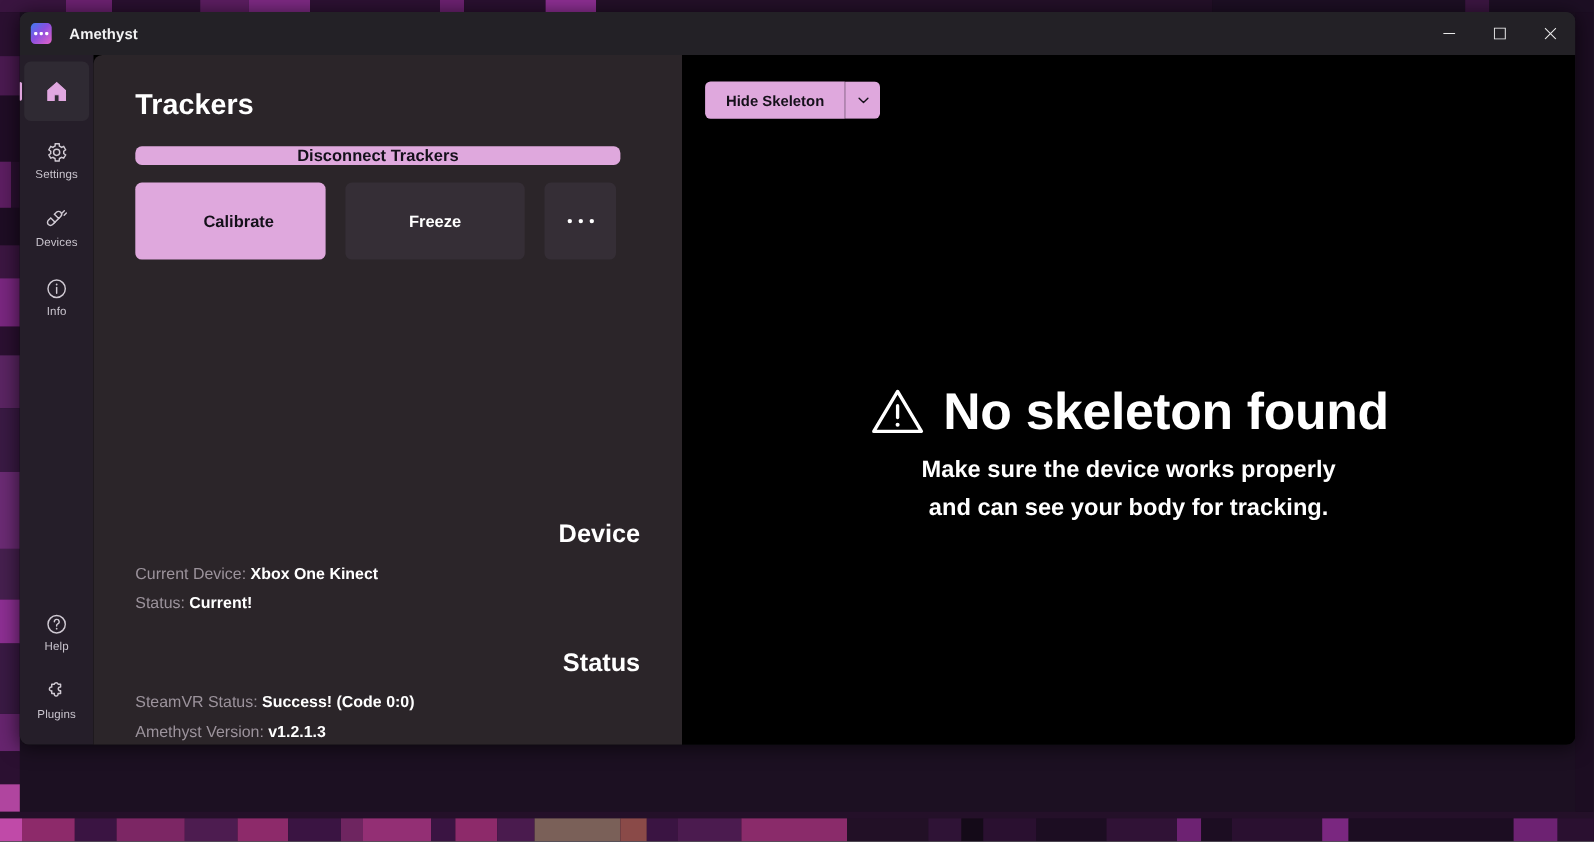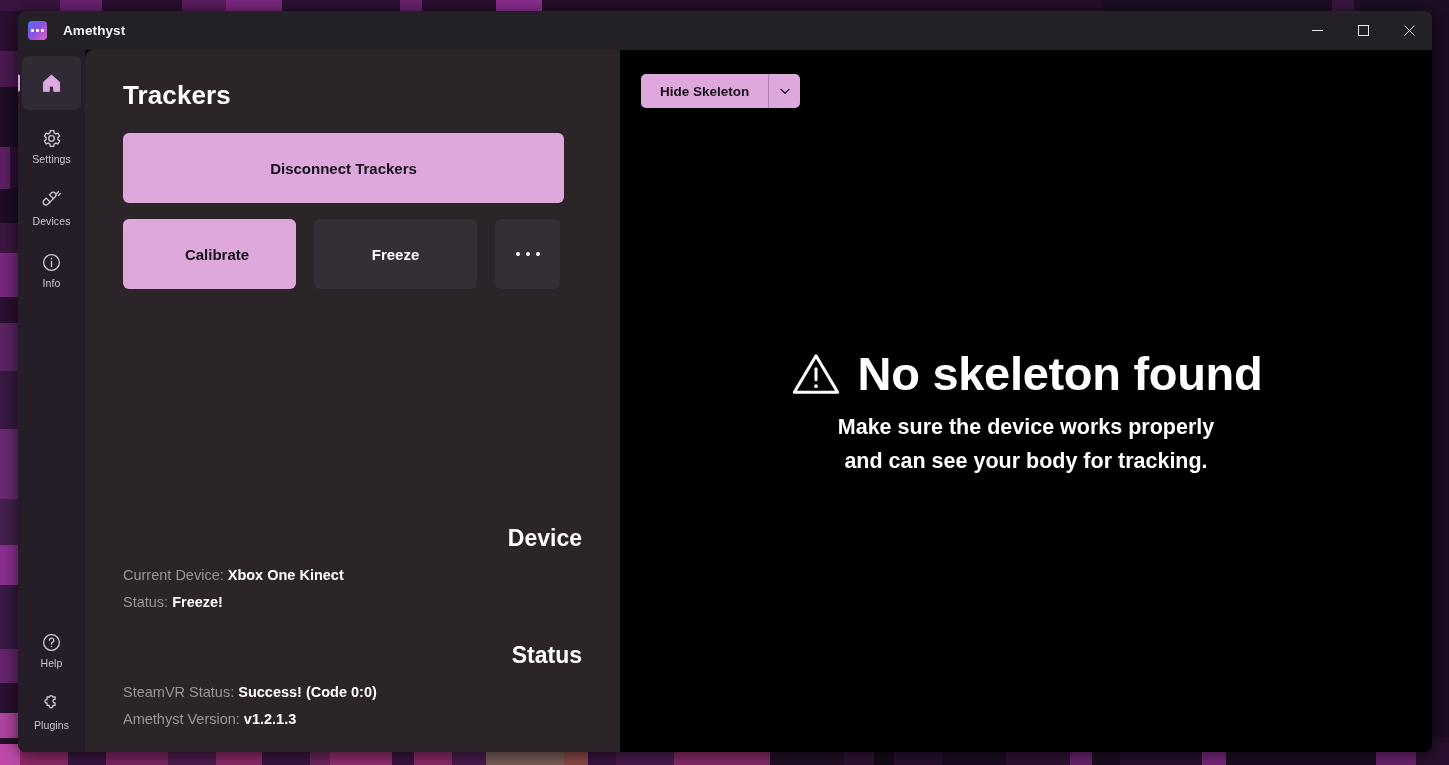--- a/index.html
+++ b/index.html
@@ -22,21 +22,21 @@
   .wp-block {
     position: absolute;
   }
 
   
   #app-window {
     position: absolute;
     left: 18px;
     top: 11px;
     width: 1414px;
-    height: 741px;
+    height: 666px;
     background: #25202a;
     border-radius: 8px;
     overflow: hidden;
     box-shadow: 0 2px 18px rgba(0,0,0,.65);
     display: flex;
     flex-direction: column;
   }
 
   
   #title-bar {
@@ -428,21 +428,21 @@
               </span>
           </button>
         </div>
 
         <div class="info-block" id="device-section">
           <div class="info-title">Device</div>
           <div class="info-row">
             <span class="info-key">Current Device:</span><span class="info-val">Xbox One Kinect</span>
           </div>
           <div class="info-row">
-            <span class="info-key">Status:</span><span class="info-val">Freeze!</span>
+            <span class="info-key">Status:</span><span class="info-val">Current!</span>
           </div>
         </div>
 
         <div class="info-block" id="status-section">
           <div class="info-title">Status</div>
           <div class="info-row">
             <span class="info-key">SteamVR Status:</span><span class="info-val">Success! (Code 0:0)</span>
           </div>
           <div class="info-row">
             <span class="info-key">Amethyst Version:</span><span class="info-val">v1.2.1.3</span>

